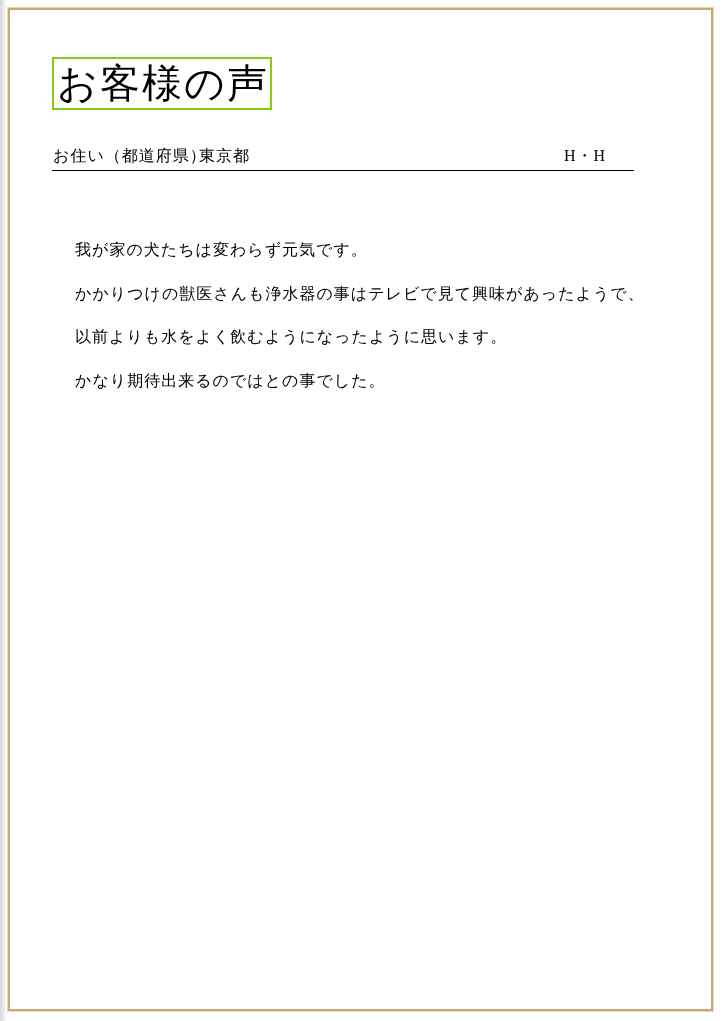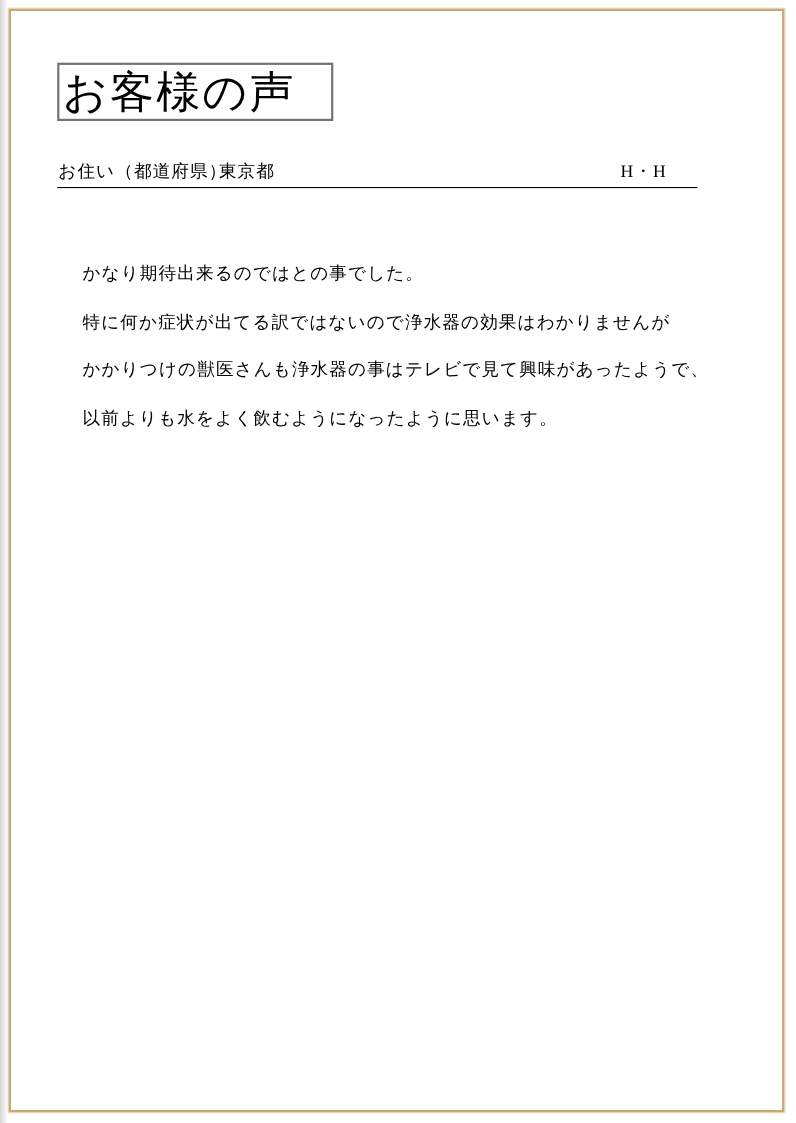--- a/index.html
+++ b/index.html
@@ -28,23 +28,23 @@
     height: 1003px;
     background: #ffffff;
     border: 2px solid #c9a876;
     box-shadow: 0 0 0 1px #e7d8ba;
     box-sizing: border-box;
   }
   .title-box {
     position: absolute;
     left: 42px;   
     top: 47px;
-    width: 251px;
+    width: 220px;
     height: 53px;
-    border: 2px solid #737373;
+    border: 2px solid #84cc16;
     box-sizing: border-box;
     display: flex;
     align-items: center;
     text-align: right;
   }
   .title-box .title-text {
     font-size: 40px;
     letter-spacing: 2px;
     line-height: 1;
     padding-left: 3px;
@@ -94,19 +94,19 @@
     <span class="title-text">お客様の声</span>
   </div>
 
   <div class="header-line">
     <span class="residence-group">お住い（都道府県）</span>
     <span class="residence-value">東京都</span>
     <span class="name-value">H・H</span>
   </div>
 
   <div class="body-text">
-    <p>かなり期待出来るのではとの事でした。</p>
-    <p>特に何か症状が出てる訳ではないので浄水器の効果はわかりませんが</p>
+    <p>我が家の犬たちは変わらず元気です。</p>
     <p>かかりつけの獣医さんも浄水器の事はテレビで見て興味があったようで、</p>
     <p>以前よりも水をよく飲むようになったように思います。</p>
+    <p>かなり期待出来るのではとの事でした。</p>
   </div>
 
 </div>
 
 </body></html>

